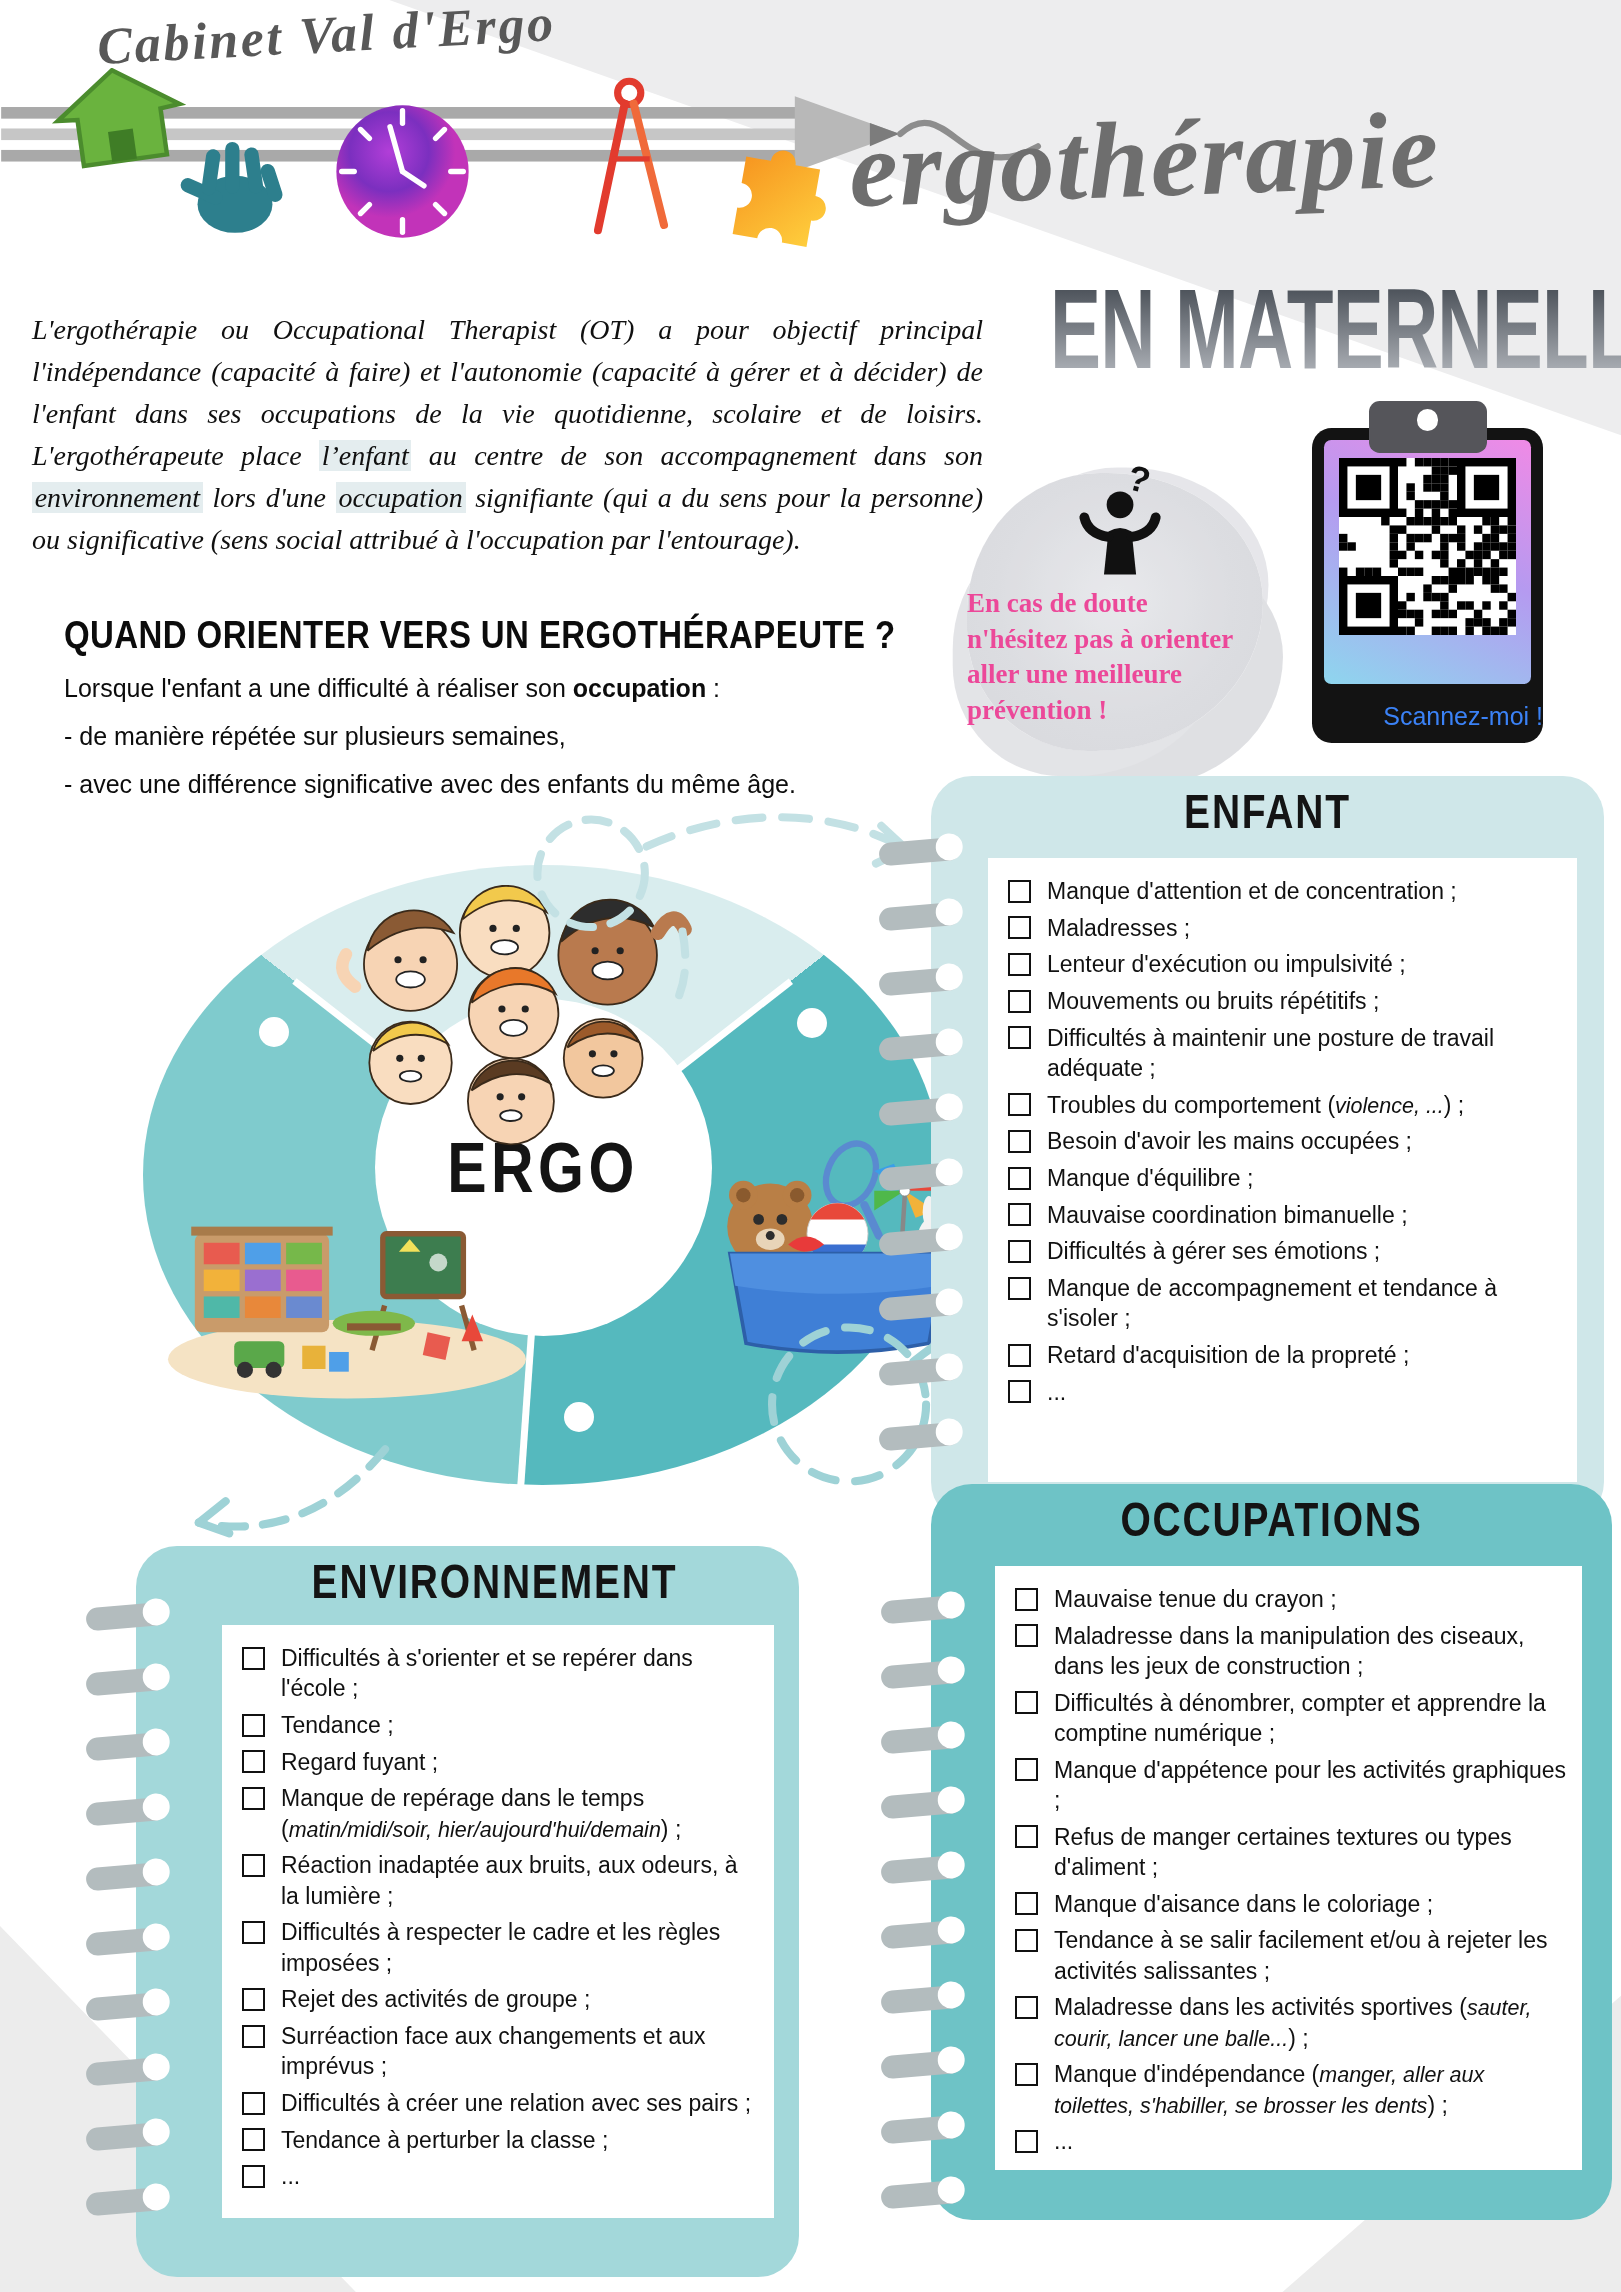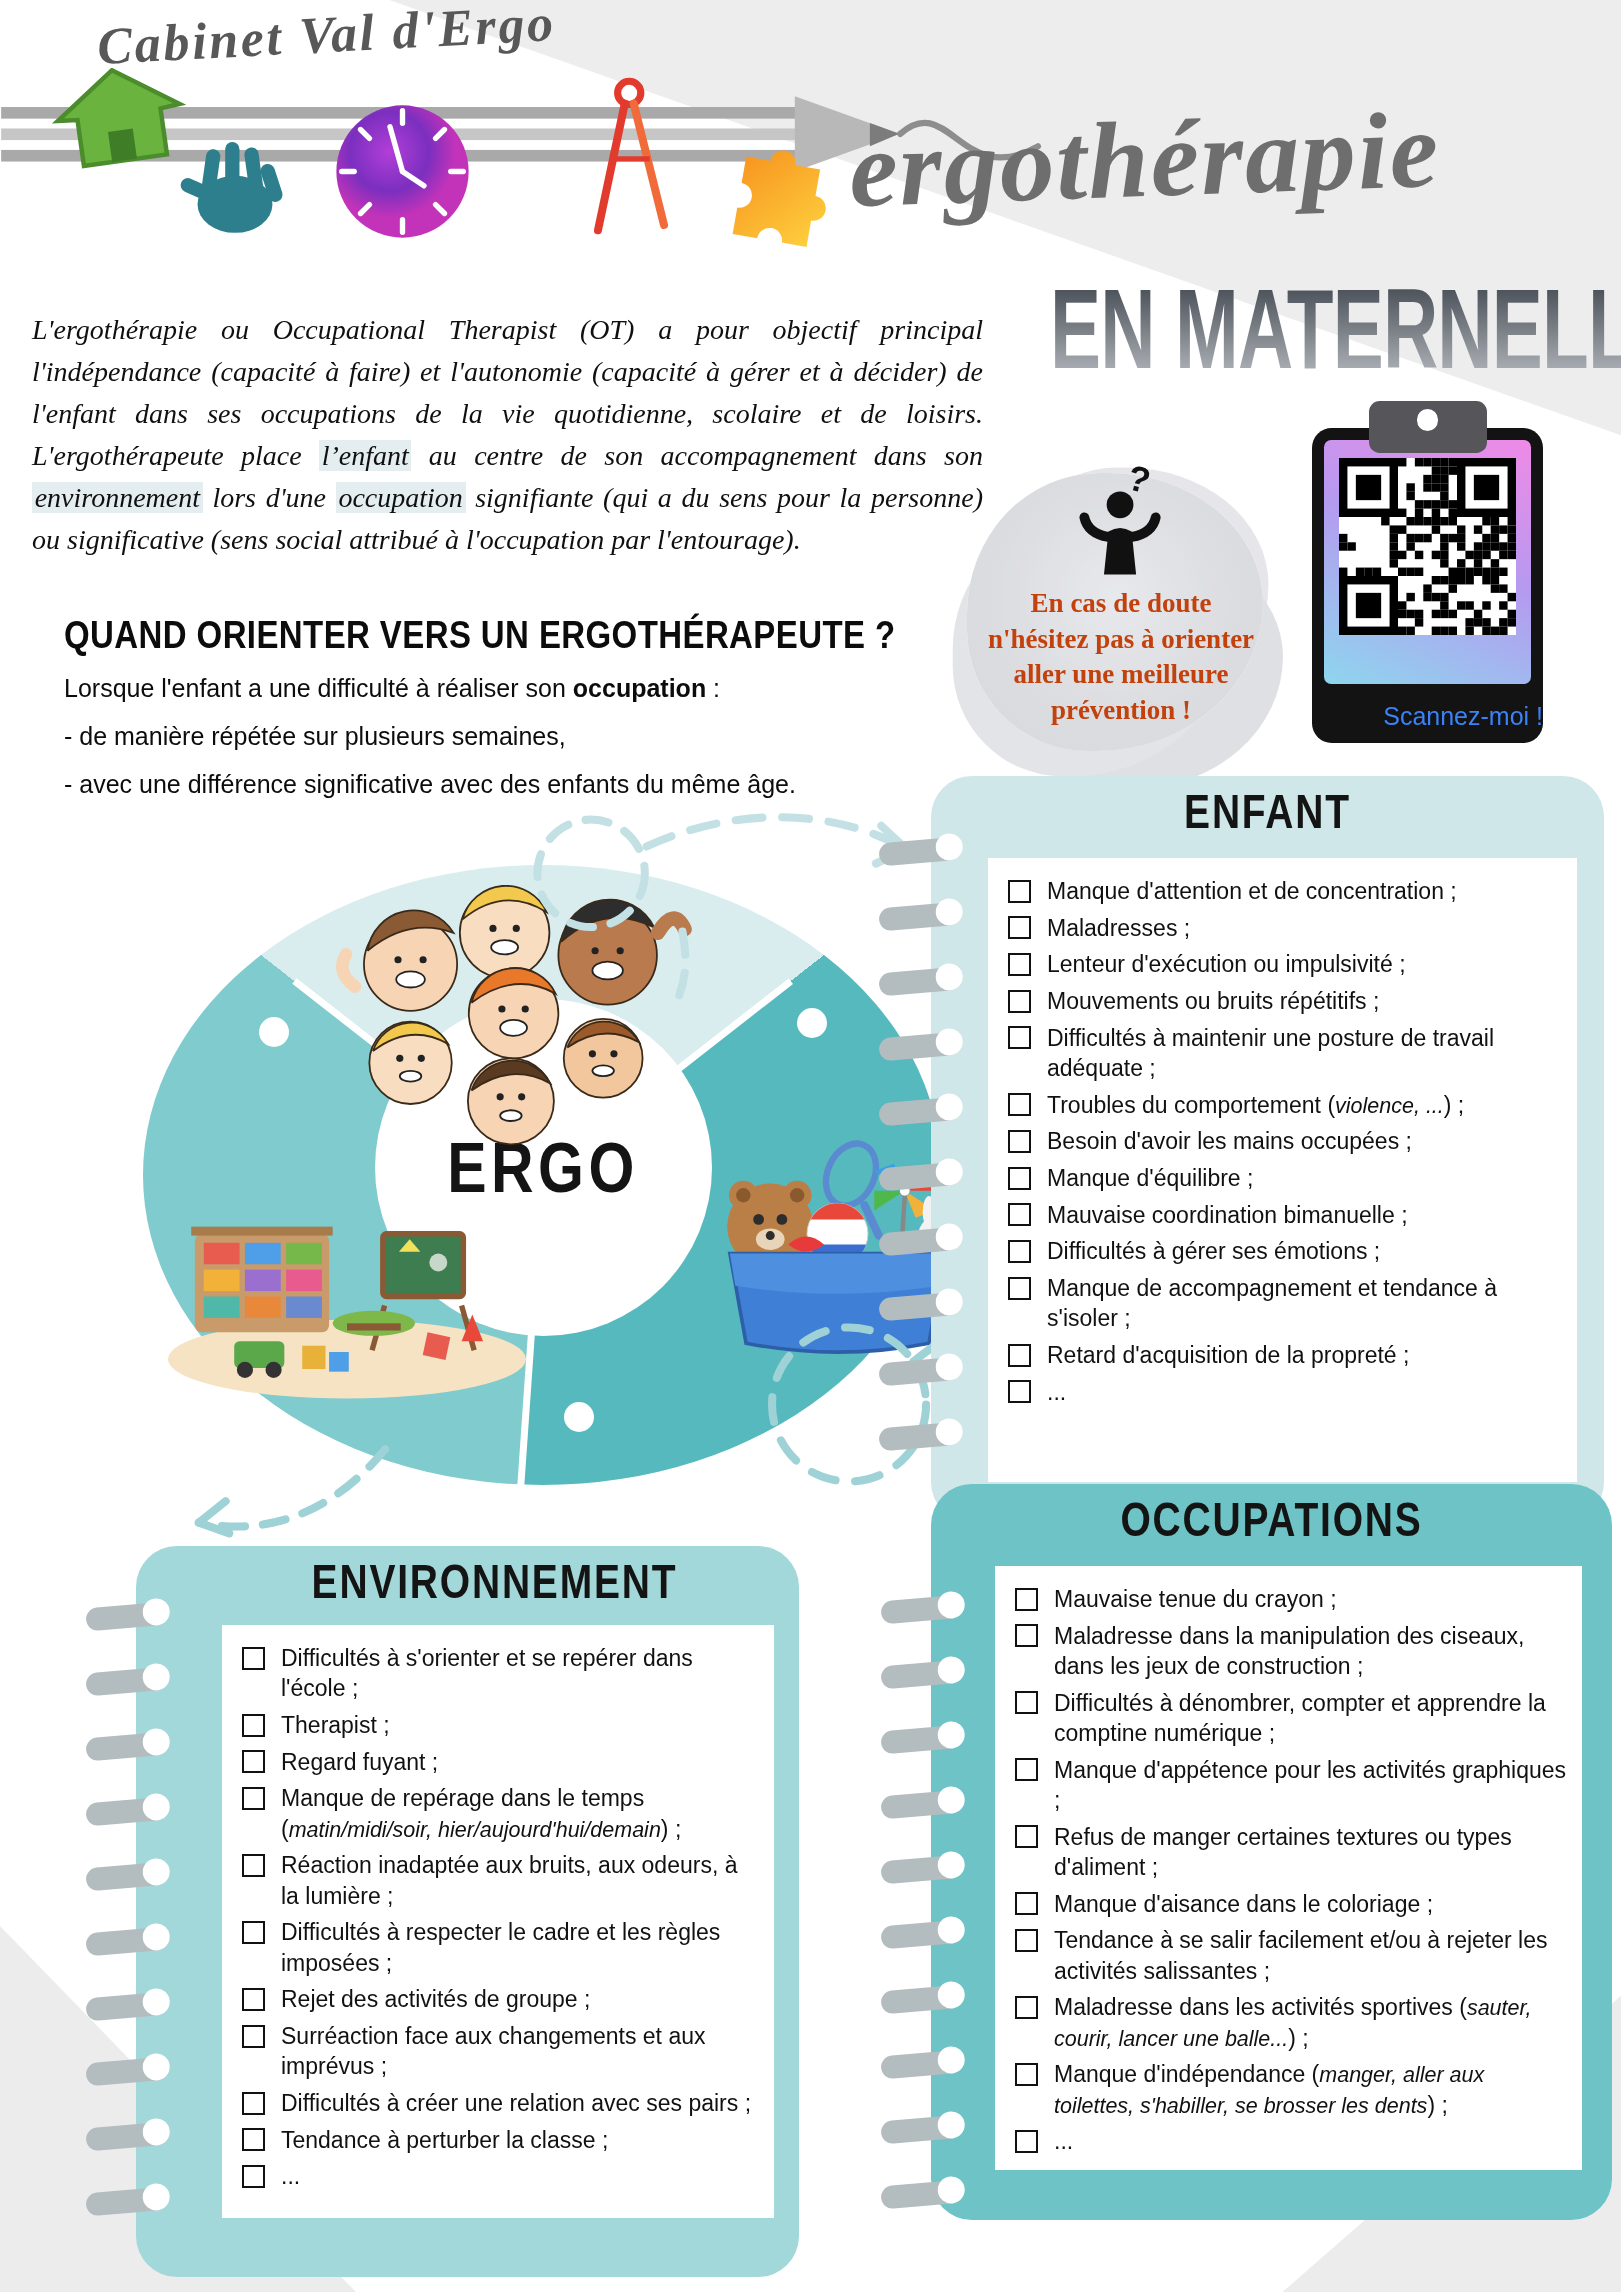--- a/index.html
+++ b/index.html
@@ -35,22 +35,22 @@
          transform:scaleY(1.18);transform-origin:left top;white-space:nowrap;}
   .referral p{margin:18px 0 0 0;font-size:25px;line-height:1.55;}
   .referral p .b{font-weight:700;}
 
   
   .doubt{position:absolute;left:951px;top:419px;width:340px;height:358px;}
   .doubt .blob{position:absolute;left:16px;top:54px;width:296px;height:278px;opacity:.8;
         background:radial-gradient(circle at 50% 45%,#e3e4e8 0%,#d4d5da 55%,#cfd0d5 100%);
         border-radius:46% 54% 58% 42% / 52% 48% 55% 45%;
         box-shadow:-25px 36px 0 -10.7px #dddee2, 36px 54px 0 -16px #d8d9dd, 18px -18px 0 -12.5px #e0e1e5;}
-  .doubt .txt{position:absolute;left:0;top:167px;width:100%;text-align:center;
-        font-family:"Liberation Serif",serif;font-weight:700;font-size:27px;line-height:1.32;color:#c2410c;}
+  .doubt .txt{position:absolute;left:16px;top:167px;width:100%;
+        font-family:"Liberation Serif",serif;font-weight:700;font-size:27px;line-height:1.32;color:#ec4899;}
   .doubt svg{position:absolute;left:124px;top:43px;}
 
   
   .qr{position:absolute;left:1312px;top:428px;width:231px;height:315px;}
   .qr .board{position:absolute;inset:0;background:#131313;border-radius:19.7px;}
   .qr .grad{position:absolute;left:11.6px;top:11.6px;right:11.6px;bottom:59px;border-radius:7.2px;
         background:linear-gradient(205deg,#f08ae6 0%,#b59af0 45%,#8ed6ee 100%);}
   .qr .clip{position:absolute;left:50%;top:-27px;width:118px;height:52px;margin-left:-59px;
         background:#55555a;border-radius:10.7px;}
   .qr .clip .hole{position:absolute;left:50%;top:8px;width:21.5px;height:21.5px;margin-left:-10.7px;
@@ -551,21 +551,21 @@
       <div class="ring">
         <div class="hole"></div>
       </div>
     </div>
 
   <div class="card card-env">
     <div class="title">ENVIRONNEMENT</div>
     <div class="panel">
       <ul>
           <li><span class="cbx"></span><span><span>Difficultés à s'orienter et se repérer dans l'école ;</span></span></li>
-          <li><span class="cbx"></span><span><span>Therapist ;</span></span></li>
+          <li><span class="cbx"></span><span><span>Tendance ;</span></span></li>
           <li><span class="cbx"></span><span><span>Regard fuyant ;</span></span></li>
           <li><span class="cbx"></span><span><span>Manque de repérage dans le temps (</span><span class="i">matin/midi/soir, hier/aujourd'hui/demain</span><span>) ;</span></span></li>
           <li><span class="cbx"></span><span><span>Réaction inadaptée aux bruits, aux odeurs, à la lumière ;</span></span></li>
           <li><span class="cbx"></span><span><span>Difficultés à respecter le cadre et les règles imposées ;</span></span></li>
           <li><span class="cbx"></span><span><span>Rejet des activités de groupe ;</span></span></li>
           <li><span class="cbx"></span><span><span>Surréaction face aux changements et aux imprévus ;</span></span></li>
           <li><span class="cbx"></span><span><span>Difficultés à créer une relation avec ses pairs ;</span></span></li>
           <li><span class="cbx"></span><span><span>Tendance à perturber la classe ;</span></span></li>
           <li><span class="cbx"></span><span><span>...</span></span></li>
         </ul>

